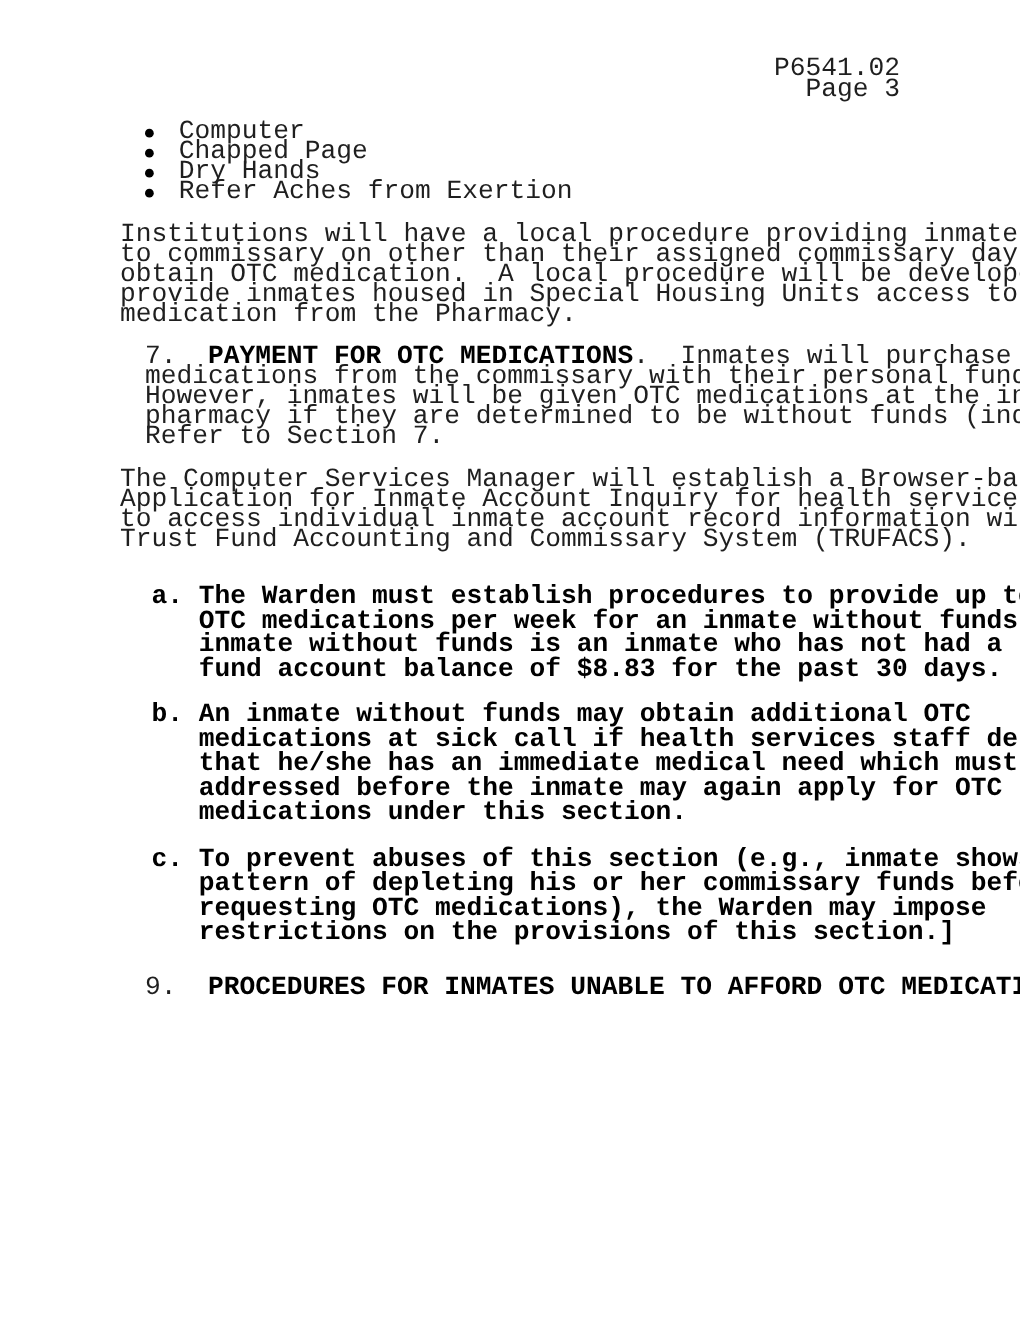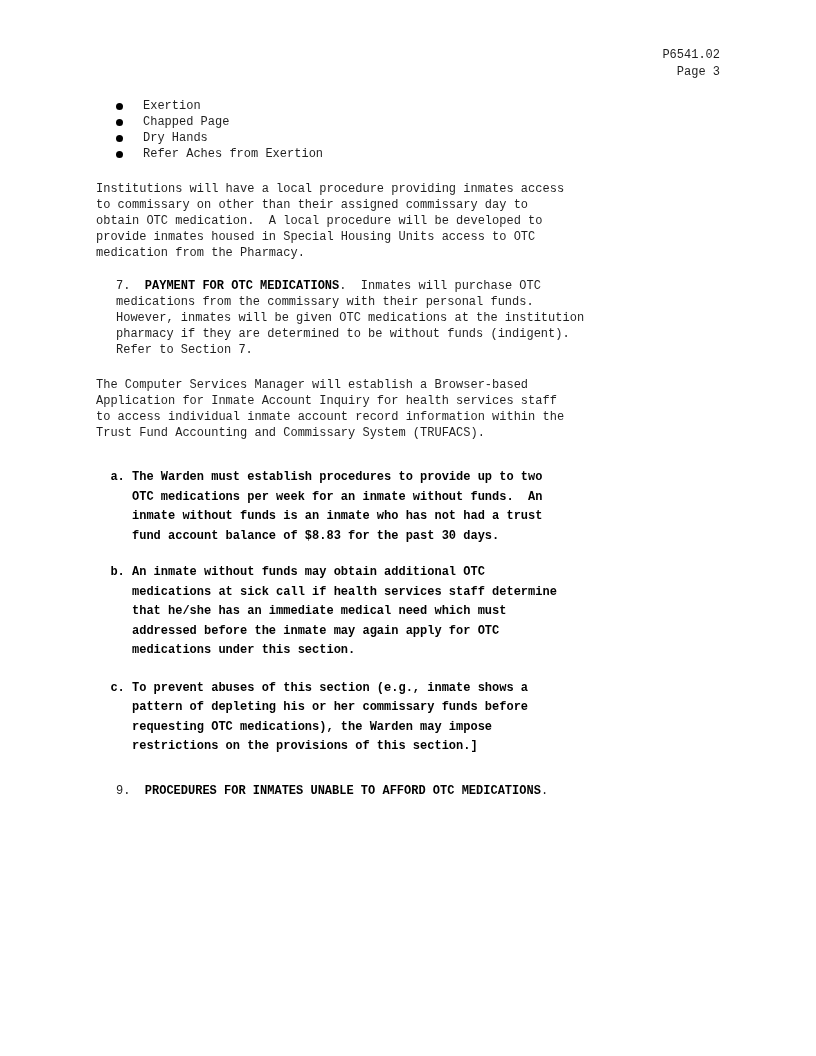--- a/index.html
+++ b/index.html
@@ -2,21 +2,21 @@
 <html><head>
 <meta charset="utf-8">
 <style>
   html,body{margin:0;padding:0;background:#ffffff;}
   body{width:816px;height:1056px;overflow:hidden;}
   .page{
     box-sizing:border-box;
     width:816px;height:1008px;
     padding:47px 0 0 96px;
     font-family:"Liberation Mono","DejaVu Sans Mono",monospace;
-    font-size:12px;
+    font-size:21px;
     line-height:16px;
     color:#1f1f1f;
     background:#ffffff;
   }
   .header{width:624px;text-align:right;line-height:17px;}
   .pre{white-space:pre;}
   .bold{font-weight:bold;color:#000000;}
   .underline{text-decoration:underline;}
   .bullets{margin-top:17px;}
   .bullet-row{display:flex;align-items:flex-start;height:16px;padding-left:20px;}
@@ -42,21 +42,21 @@
 <div class="page">
 
   <div class="header">
     <div>P6541.02</div>
     <div>Page 3</div>
   </div>
 
   <div class="bullets">
     <div class="bullet-row">
         <span class="dot"></span>
-        <span class="bullet-label">Exertion</span>
+        <span class="bullet-label">Computer</span>
       </div>
     <div class="bullet-row">
         <span class="dot"></span>
         <span class="bullet-label">Chapped Page</span>
       </div>
     <div class="bullet-row">
         <span class="dot"></span>
         <span class="bullet-label">Dry Hands</span>
       </div>
     <div class="bullet-row">

